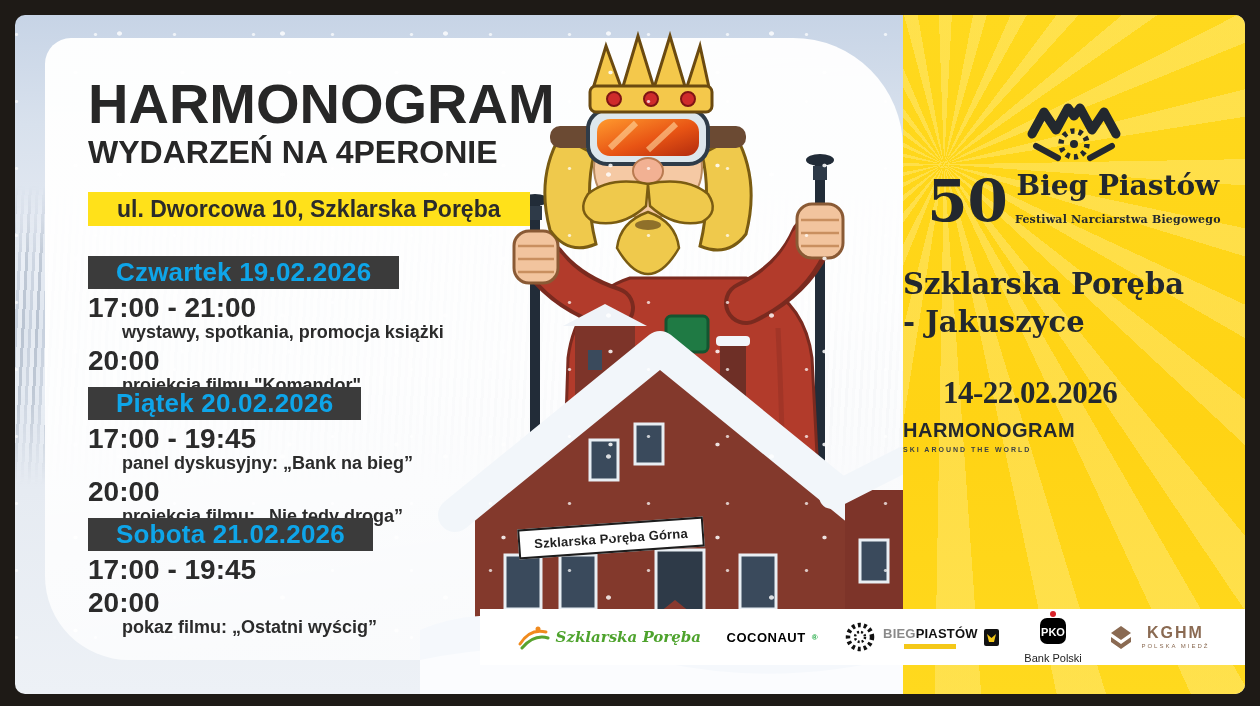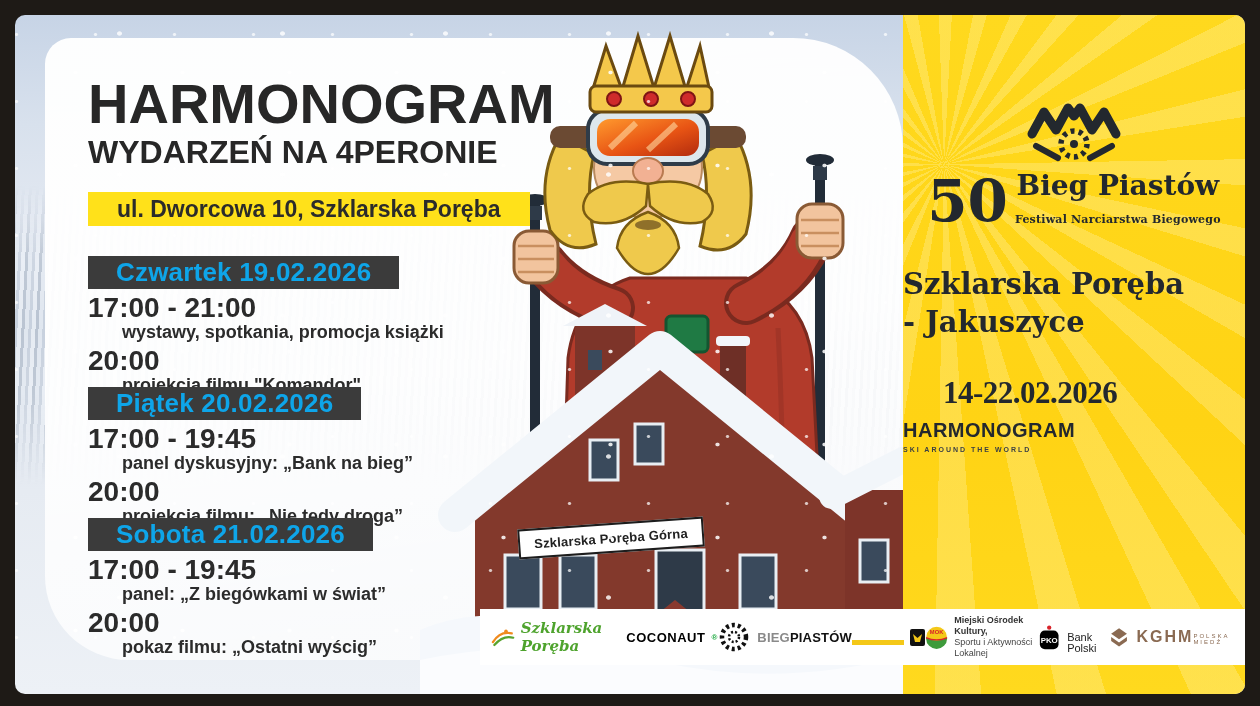--- a/index.html
+++ b/index.html
@@ -51,21 +51,21 @@
   .logo-title{font-family:"DejaVu Serif",serif;font-weight:bold;font-size:28px;line-height:1;}
   .logo-sub{font-family:"DejaVu Serif",serif;font-weight:bold;font-size:11px;margin-top:13px;letter-spacing:.2px;}
   .location{margin-top:40px;font-family:"DejaVu Serif",serif;font-weight:bold;font-size:29px;line-height:1.3;}
   .dates{margin-top:34px;font-family:Liberation Serif, serif;font-weight:bold;font-size:31px;letter-spacing:-.5px;padding-left:40px;}
   .worldloppet{margin-top:8px;font-size:20px;font-weight:bold;letter-spacing:.5px;}
   .wl-tagline{margin-top:4px;font-size:7px;font-weight:bold;letter-spacing:2px;color:#3a3f45;}
   
   .logo-strip{position:absolute;left:465px;top:594px;width:765px;height:56px;background:#fff;
         display:flex;align-items:center;justify-content:space-evenly;padding:0 10px;box-sizing:border-box;}
   .sp{display:flex;align-items:center;gap:6px;}
-  .sp-col{display:flex;flex-direction:row;align-items:flex-end;line-height:1;}
+  .sp-col{display:flex;flex-direction:column;align-items:center;line-height:1;}
   .szklarska-label{font-family:"DejaVu Serif",serif;font-style:italic;font-weight:bold;color:#4EA32D;font-size:15px;}
   .coconaut-label{color:#000000;font-weight:bold;font-size:13px;letter-spacing:.5px;}
   .reg{color:#13A538;font-size:8px;vertical-align:super;font-weight:bold;}
   .bieg-word{font-size:13px;font-weight:bold;letter-spacing:.2px;}
   .bieg-grey{color:#8a8a8a;}.bieg-black{color:#111;}
   .bieg-bar{width:52px;height:5px;background:#F4C818;margin-top:3px;}
   .mok-text{font-size:9px;line-height:1.25;color:#444;text-align:left;}
   .mok-text b{color:#333;}
   .pko-sub{font-size:11px;color:#222;margin-top:3px;}
   .kghm-label{color:#8A6A52;font-weight:bold;font-size:16px;letter-spacing:2px;}
@@ -182,21 +182,20 @@
       <div class="day-block">
         <div class="day-bar">Piątek 20.02.2026</div>
         <div class="time">17:00 - 19:45</div>
         <div class="desc">panel dyskusyjny: „Bank na bieg”</div>
         <div class="time">20:00</div>
         <div class="desc">projekcja filmu: „Nie tędy droga”</div>
       </div>
       <div class="day-block">
         <div class="day-bar">Sobota 21.02.2026</div>
         <div class="time">17:00 - 19:45</div>
-        <div class="desc">panel: „Z biegówkami w świat”</div>
         <div class="time">20:00</div>
         <div class="desc">pokaz filmu: „Ostatni wyścig”</div>
       </div>
     </div>
 
     <div class="yellow-panel">
       <div class="panel-col">
         <svg class="crest" width="120" height="70" viewBox="0 0 120 70">
           <path d="M18,34 L30,12 L42,30 L54,8 L60,16 L66,8 L78,30 L90,12 L102,34" fill="none" stroke="#23282E" stroke-width="9" stroke-linejoin="round" stroke-linecap="round"></path>
           <circle cx="60" cy="44" r="13" fill="none" stroke="#23282E" stroke-width="5.5" stroke-dasharray="4 4.2"></circle>
@@ -242,32 +241,20 @@
           <span>
             <span class="bieg-word bieg-grey">BIEG</span><span class="bieg-word bieg-black">PIASTÓW</span>
           </span>
           <span class="bieg-bar"></span>
         </span>
         <svg width="15" height="17" viewBox="0 0 15 17">
           <rect x="0" y="0" width="15" height="17" rx="2" fill="#111"></rect>
           <path d="M3,5 L7.5,9 L12,5 L10,13 L5,13 Z" fill="#F4C818"></path>
         </svg>
       </div>
-      <div class="sp">
-        <svg width="32" height="32" viewBox="0 0 32 32">
-          <circle cx="16" cy="16" r="15" fill="#F4C818" stroke="#fff" stroke-width="1.5"></circle>
-          <path d="M1.5,18 A14.5,14.5 0 0 0 30.5,18 L30.5,17 Q16,25 1.5,17 Z" fill="#3E9B3C"></path>
-          <path d="M1.5,16 Q16,22 30.5,16 L30.5,18 Q16,24 1.5,18 Z" fill="#D8232A"></path>
-          <text x="16" y="12.5" text-anchor="middle" font-size="8" font-weight="bold" fill="#D8232A">MOK</text>
-        </svg>
-        <span class="mok-text">
-          <b>Miejski Ośrodek Kultury,</b><br>
-          <span>Sportu i Aktywności Lokalnej</span>
-        </span>
-      </div>
       <div class="sp sp-col">
         <svg width="34" height="34" viewBox="0 0 34 34">
           <circle cx="17" cy="4" r="3" fill="#D8232A"></circle>
           <rect x="4" y="8" width="26" height="26" rx="7" fill="#000"></rect>
           <text x="17" y="26" text-anchor="middle" font-size="11" font-weight="bold" fill="#fff">PKO</text>
         </svg>
         <span class="pko-sub">Bank Polski</span>
       </div>
       <div class="sp">
         <svg width="28" height="26" viewBox="0 0 28 26">

